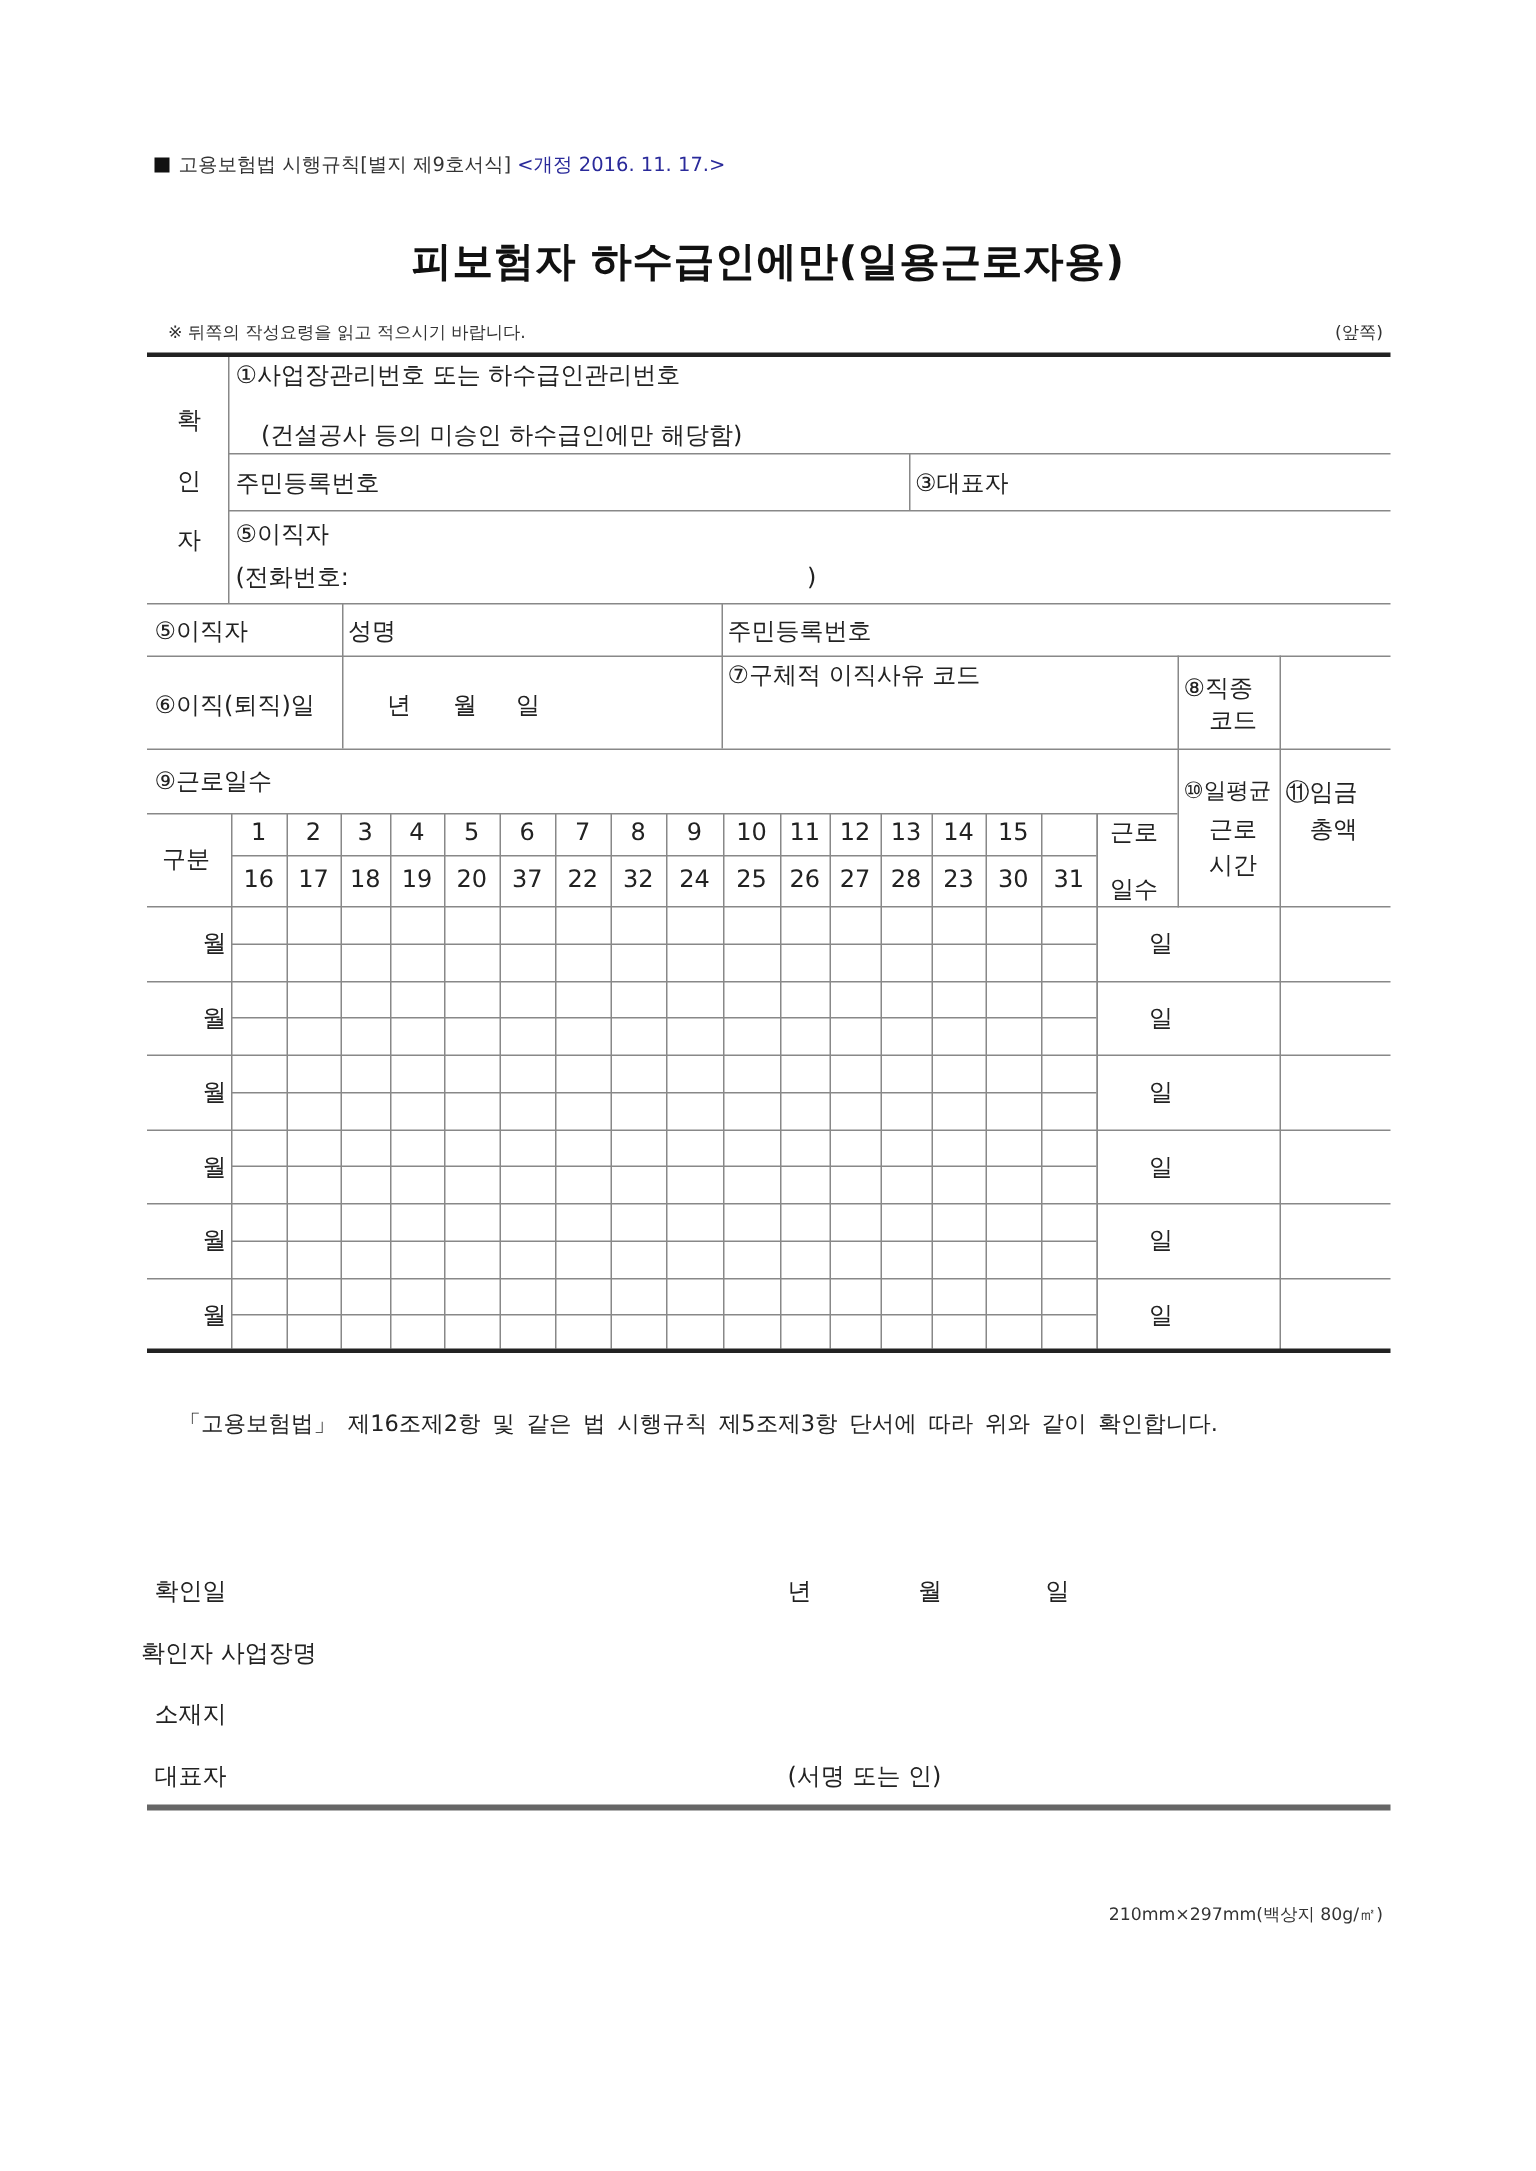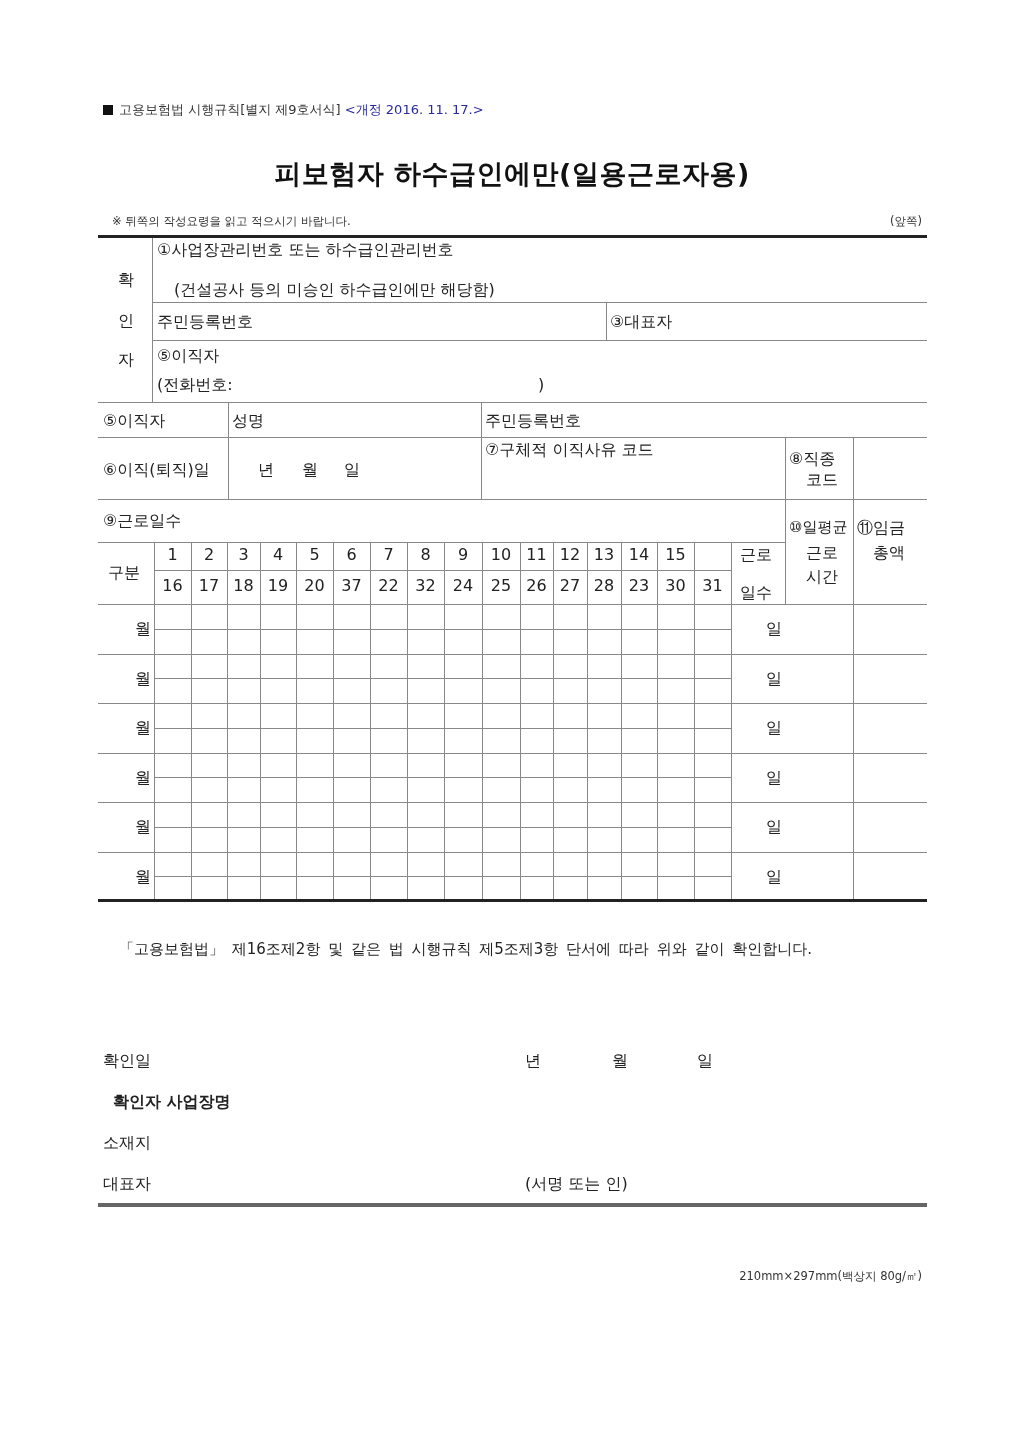--- a/index.html
+++ b/index.html
@@ -381,19 +381,19 @@
 
   <div class="hline thick" style="left:98px;top:899px;width:829px;"></div>
 </div>
 
 <div class="abs cert">「고용보험법」 제16조제2항 및 같은 법 시행규칙 제5조제3항 단서에 따라 위와 같이 확인합니다.</div>
 
 <div class="sig" style="left:103px;top:1051px;">확인일</div>
 <div class="sig" style="left:525px;top:1051px;">년</div>
 <div class="sig" style="left:612px;top:1051px;">월</div>
 <div class="sig" style="left:697px;top:1051px;">일</div>
-<div class="sig" style="left:113px;top:1092px;font-weight:bold;">확인자 사업장명</div>
+<div class="sig" style="left:94px;top:1092px;">확인자 사업장명</div>
 <div class="sig" style="left:103px;top:1133px;">소재지</div>
 <div class="sig" style="left:103px;top:1174px;">대표자</div>
 <div class="sig" style="left:525px;top:1174px;">(서명 또는 인)</div>
 <div class="hline" style="left:98px;top:1203px;width:829px;height:4px;background:#666;"></div>
 
 <div class="abs paper">210mm×297mm(백상지 80g/㎡)</div>
 
 </body></html>

